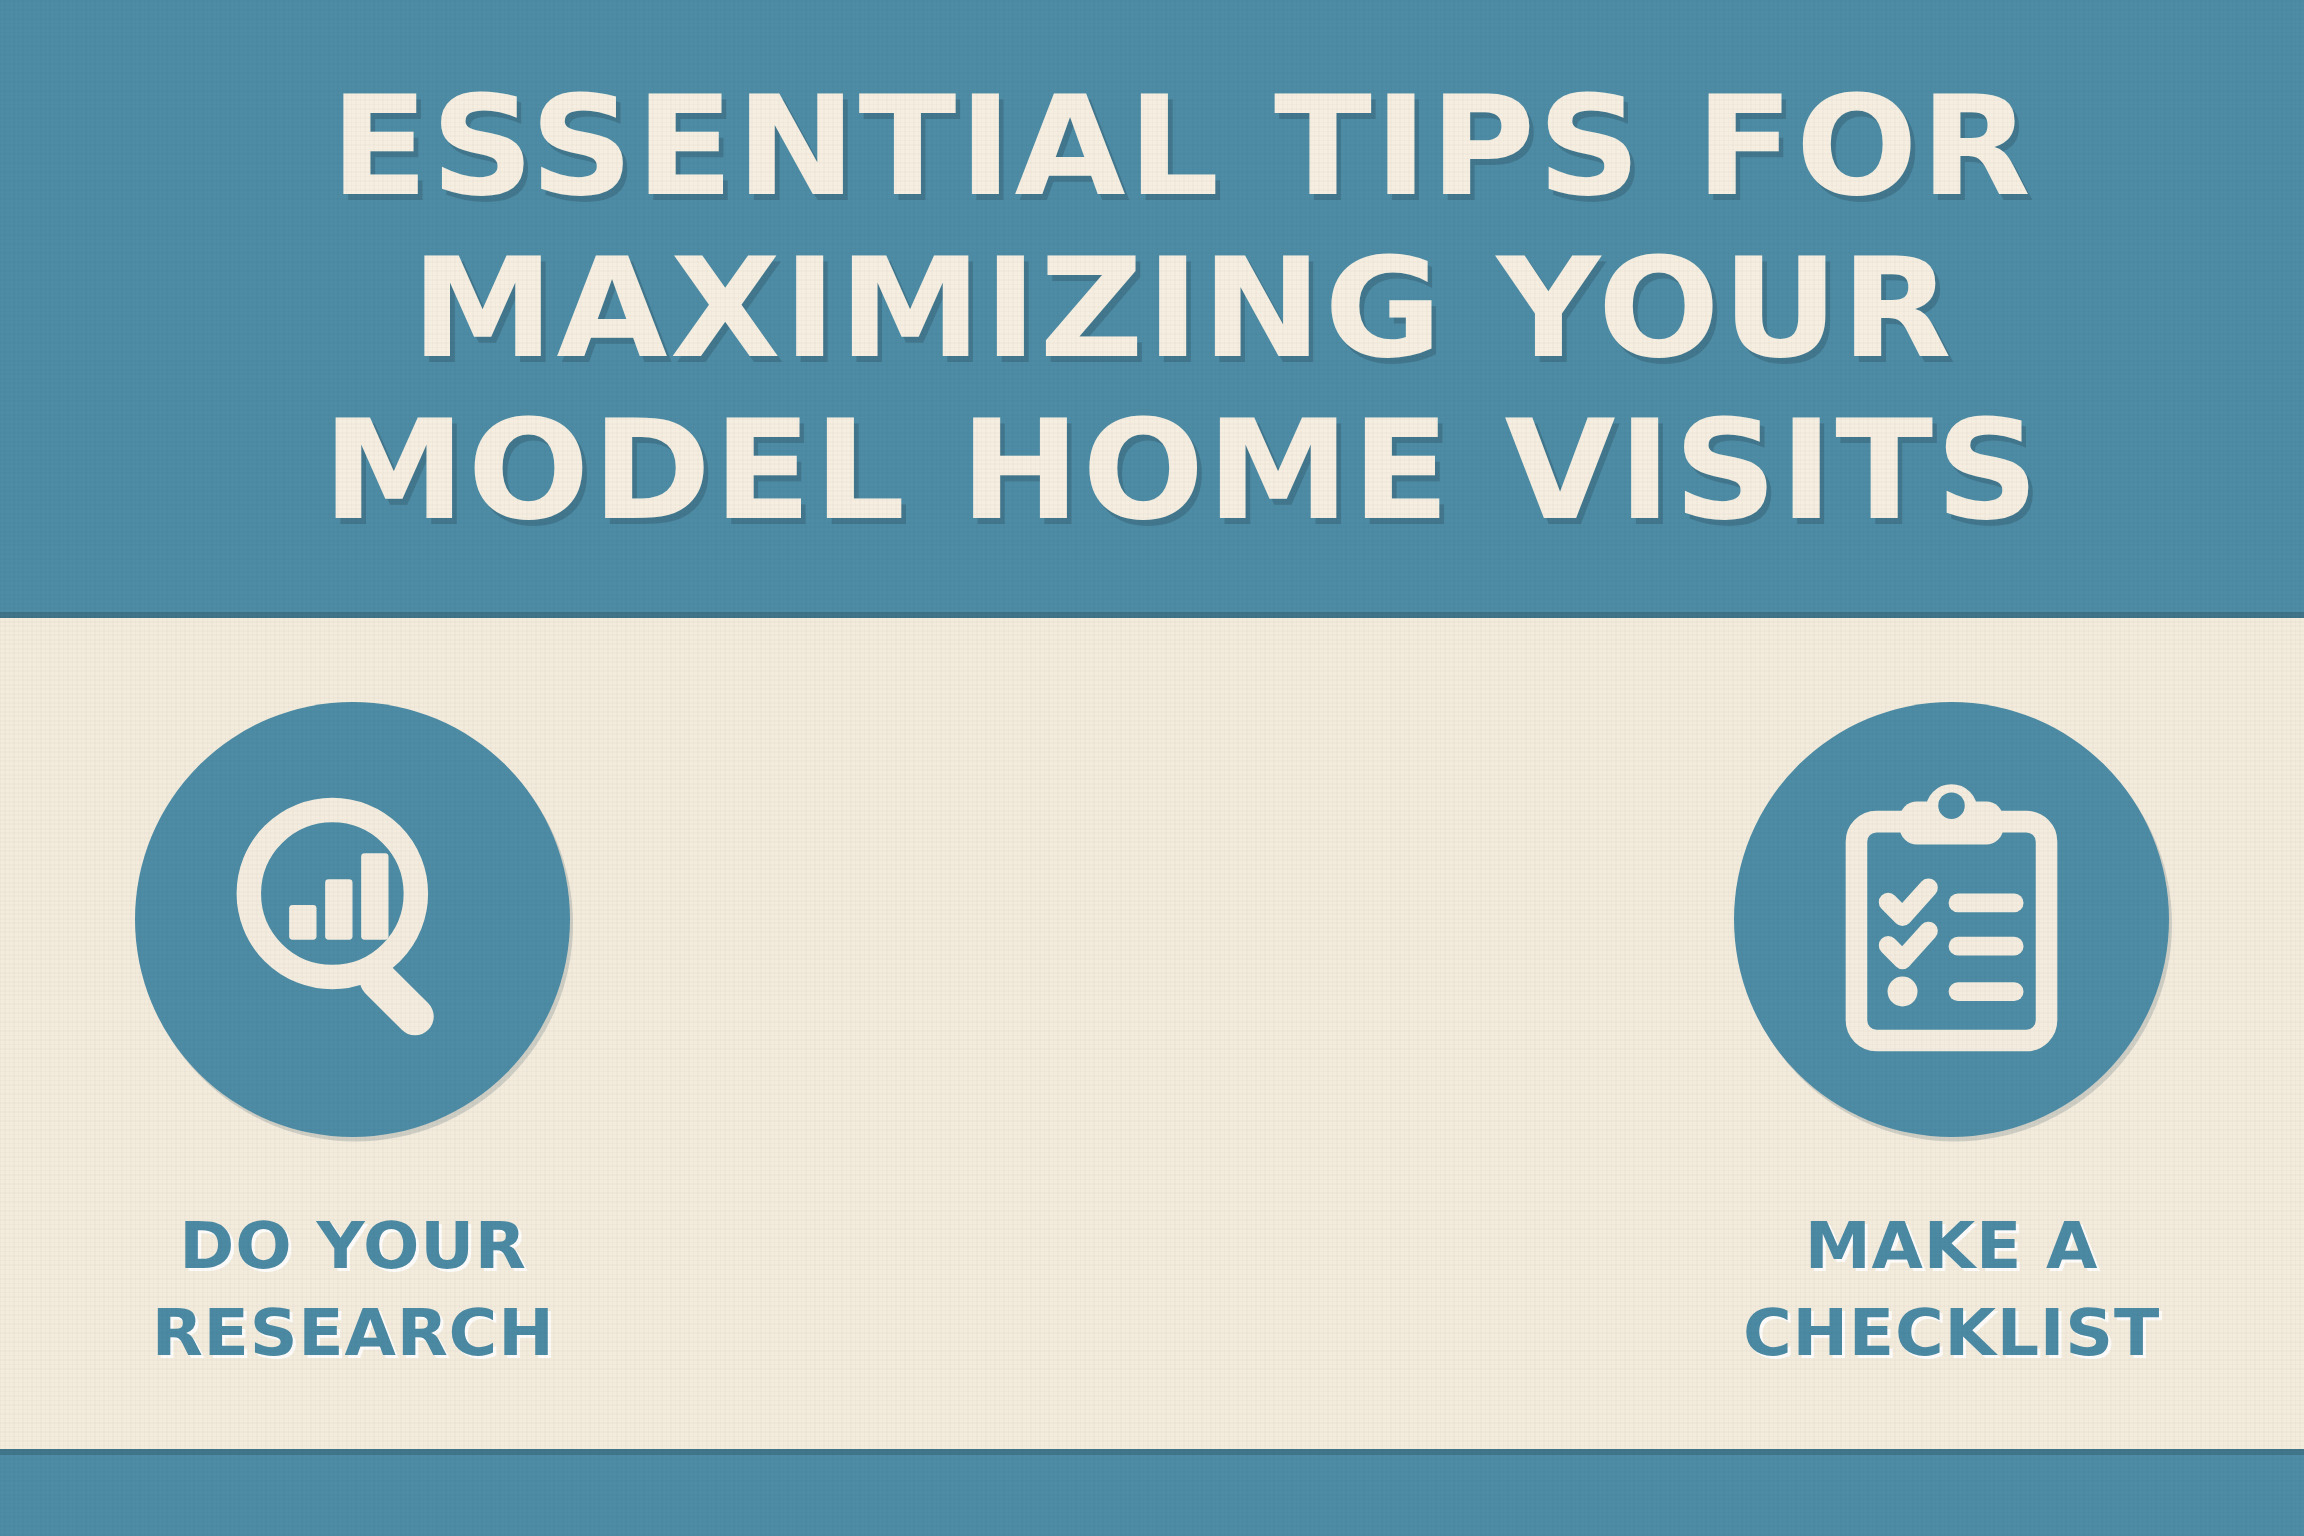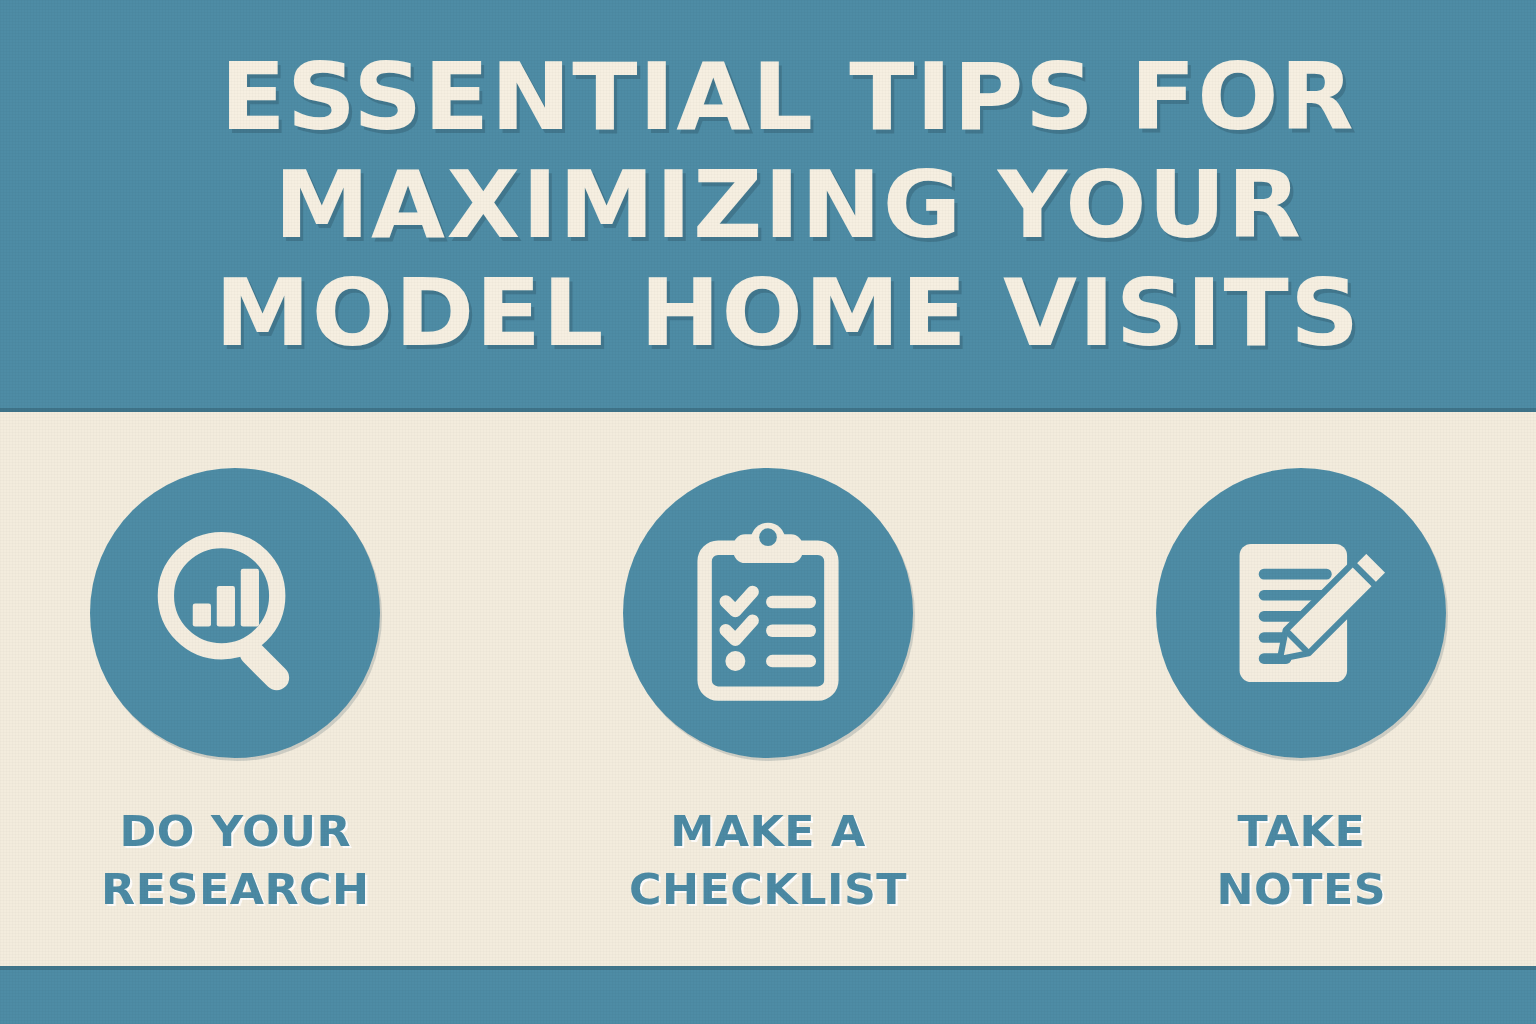--- a/index.html
+++ b/index.html
@@ -219,45 +219,19 @@
           </svg>
         </span>
       </div>
       <div class="card-label">
         <span class="lbl-line">MAKE A</span>
         <span class="lbl-line">CHECKLIST</span>
       </div>
     </div>
 
 
-    <div class="card">
-      <div class="icon-circle">
-        <span>
-          <svg viewBox="0 0 100 100" xmlns="http://www.w3.org/2000/svg">
-
-            <rect x="18" y="14" width="56" height="72" rx="6" fill="#F4EDDF"></rect>
-
-            <rect x="28" y="27" width="38" height="5.5" rx="2.7" fill="#4E8CA5"></rect>
-            <rect x="28" y="38" width="38" height="5.5" rx="2.7" fill="#4E8CA5"></rect>
-            <rect x="28" y="49" width="30" height="5.5" rx="2.7" fill="#4E8CA5"></rect>
-            <rect x="28" y="60" width="22" height="5.5" rx="2.7" fill="#4E8CA5"></rect>
-            <rect x="28" y="71" width="17" height="5.5" rx="2.7" fill="#4E8CA5"></rect>
-
-            <path d="M77 24 l12 12 -35 35 -15 3 3 -15 z" fill="#F4EDDF" stroke="#4E8CA5" stroke-width="3.2" stroke-linejoin="round"></path>
-
-            <path d="M42 59 l12 12" fill="none" stroke="#4E8CA5" stroke-width="3.2"></path>
-
-            <path d="M77 24 l7 -7 12 12 -7 7 z" fill="#F4EDDF" stroke="#4E8CA5" stroke-width="3.2" stroke-linejoin="round"></path>
-          </svg>
-        </span>
-      </div>
-      <div class="card-label">
-        <span class="lbl-line">TAKE</span>
-        <span class="lbl-line">NOTES</span>
-      </div>
-    </div>
 
   </div>
 
   <div class="footer-band"></div>
 
   <div class="grain"></div>
 </div>
 
 </body></html>

